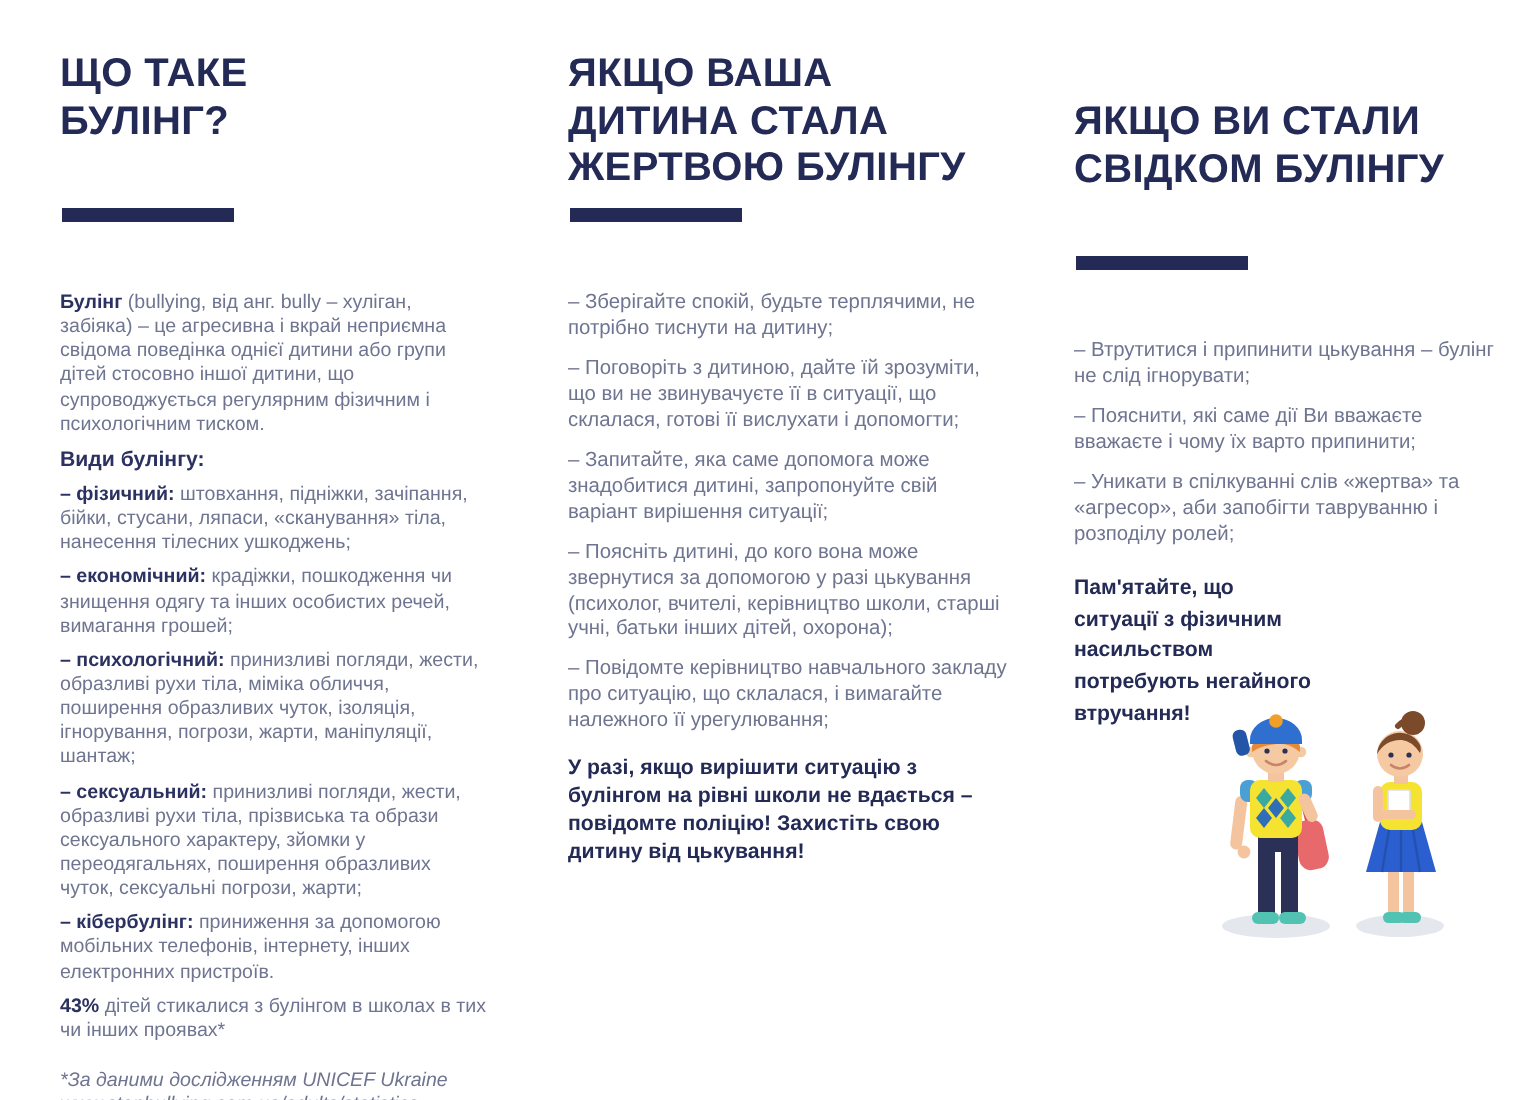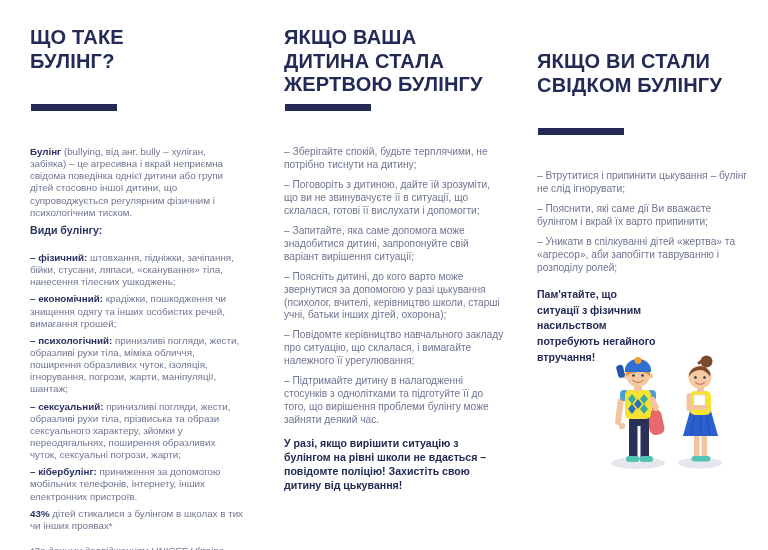--- a/index.html
+++ b/index.html
@@ -16,21 +16,21 @@
     font-size:20px;font-weight:800;color:#232a55;line-height:1.18;
     letter-spacing:.2px;white-space:pre-line;
   }
   .rule{position:absolute;top:104px;left:1px;width:86px;height:7px;background:#232a55;}
   .body{position:absolute;top:146px;left:0;right:0;}
   #col1 .body{font-size:9.8px;line-height:1.24;}
   #col2 .body,#col3 .body{font-size:10.2px;line-height:1.27;}
   .para{margin:0 0 5px;}
   #col2 .para,#col3 .para{margin:0 0 7px;}
   .lead{font-weight:bold;color:#2b3160;}
-  .subhead{font-weight:bold;color:#2b3160;font-size:10.6px;margin:0 0 15px;}
+  .subhead{font-weight:bold;color:#2b3160;font-size:10.6px;margin:0 0 5px;}
   .closing{font-weight:bold;color:#232a55;font-size:10.6px;line-height:1.32;margin:10px 0 0;}
   .reminder{font-weight:bold;color:#232a55;font-size:10.6px;line-height:1.5;width:120px;margin:12px 0 0;}
   .footnote{font-style:italic;margin:13px 0 0;white-space:pre-line;color:#6f7591;}
   .illustration{position:absolute;left:598px;top:348px;width:136px;height:128px;}
 </style>
 </head>
 <body>
 
 <div class="page">
 
@@ -59,38 +59,37 @@
     <h1 class="title">ЯКЩО ВАША
 ДИТИНА СТАЛА
 ЖЕРТВОЮ БУЛІНГУ</h1>
     <div class="rule"></div>
     <div class="body">
       <div>
 
       <p class="para">– Зберігайте спокій, будьте терплячими, не потрібно тиснути на дитину;</p>
           <p class="para">– Поговоріть з дитиною, дайте їй зрозуміти, що ви не звинувачуєте її в ситуації, що склалася, готові її вислухати і допомогти;</p>
           <p class="para">– Запитайте, яка саме допомога може знадобитися дитині, запропонуйте свій варіант вирішення ситуації;</p>
-          <p class="para">– Поясніть дитині, до кого варто може звернутися за допомогою у разі цькування (психолог, вчителі, керівництво школи, старші учні, батьки інших дітей, охорона);</p>
+          <p class="para">– Поясніть дитині, до кого вона може звернутися за допомогою у разі цькування (психолог, вчителі, керівництво школи, старші учні, батьки інших дітей, охорона);</p>
           <p class="para">– Повідомте керівництво навчального закладу про ситуацію, що склалася, і вимагайте належного її урегулювання;</p>
-          <p class="para">– Підтримайте дитину в налагодженні стосунків з однолітками та підготуйте її до того, що вирішення проблеми булінгу може зайняти деякий час.</p>
         </div>
       <p class="closing">У разі, якщо вирішити ситуацію з булінгом на рівні школи не вдається – повідомте поліцію! Захистіть свою дитину від цькування!</p>
     </div>
   </section>
 
   <section class="col" id="col3">
     <h1 class="title">ЯКЩО ВИ СТАЛИ
 СВІДКОМ БУЛІНГУ</h1>
     <div class="rule"></div>
     <div class="body">
       <div>
 
       <p class="para">– Втрутитися і припинити цькування – булінг не слід ігнорувати;</p>
-          <p class="para">– Пояснити, які саме дії Ви вважаєте булінгом і вкрай їх варто припинити;</p>
-          <p class="para">– Уникати в спілкуванні дітей «жертва» та «агресор», аби запобігти тавруванню і розподілу ролей;</p>
+          <p class="para">– Пояснити, які саме дії Ви вважаєте вважаєте і чому їх варто припинити;</p>
+          <p class="para">– Уникати в спілкуванні слів «жертва» та «агресор», аби запобігти тавруванню і розподілу ролей;</p>
         </div>
       <p class="reminder">Пам'ятайте, що ситуації з фізичним насильством потребують негайного втручання!</p>
     </div>
   </section>
 
   <svg class="illustration" viewBox="0 0 136 128" xmlns="http://www.w3.org/2000/svg" aria-hidden="true">
 
     <ellipse cx="40" cy="115" rx="27" ry="6" fill="#e5e7ee"></ellipse>
     <ellipse cx="102" cy="115" rx="22" ry="5.5" fill="#e5e7ee"></ellipse>
 

